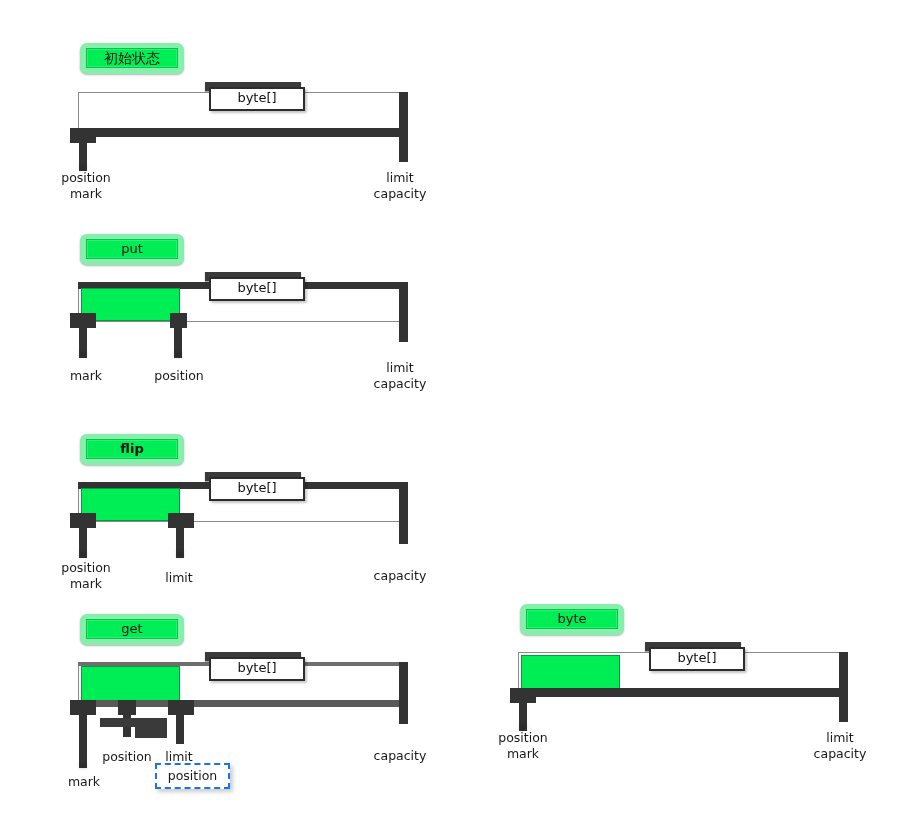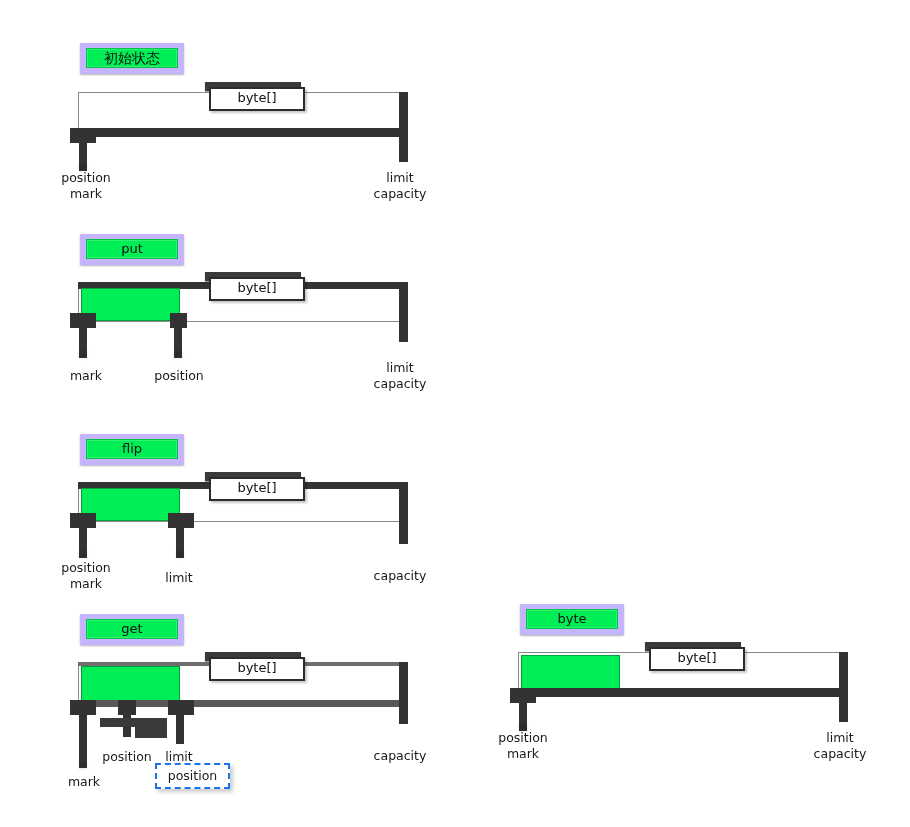--- a/index.html
+++ b/index.html
@@ -15,23 +15,23 @@
     overflow: hidden;
   }
 
   .panel {
     position: absolute;
   }
 
   
   .btn {
     position: absolute;
-    background: #c4b5fd;
+    background: #86efac;
     padding: 5px 6px 6px 6px;
-    border-radius: 1px;
+    border-radius: 7px;
     box-shadow: 0 1px 2px rgba(0,0,0,0.30);
   }
   .btn-inner {
     background: #00ee55;
     border: 1px solid #07c24a;
     color: #111111;
     font-size: 13px;
     line-height: 17px;
     text-align: center;
     height: 18px;
@@ -239,21 +239,21 @@
   </div>
   <div class="lbl center" style="left:179px; top:368px;">position</div>
 
   <div class="tip" style="left:397px; top:348px; position:absolute;"></div>
   <div class="lbl center" style="left:400px; top:360px;">limit</div>
   <div class="lbl center" style="left:400px; top:376px;">capacity</div>
 </div>
 
 <div class="panel">
 
-  <div class="btn" style="left:80px; top:434px; width:92px;">
+  <div class="btn" style="left:80px; top:434px; width:92px;font-weight:bold;">
     <div class="btn-inner">flip</div>
   </div>
 
   <div class="buffer" style="left:78px; top:482px; width:330px; height:48px;">
     <div class="buf-box thin" style="width:330px; height:40px;"></div>
     <div class="edge-top" style="width:330px;"></div>
     <div class="fill" style="left:3px; top:6px; width:99px; height:33px;"></div>
     <div class="post" style="left:321px; top:0px; height:62px;"></div>
   </div>
 

